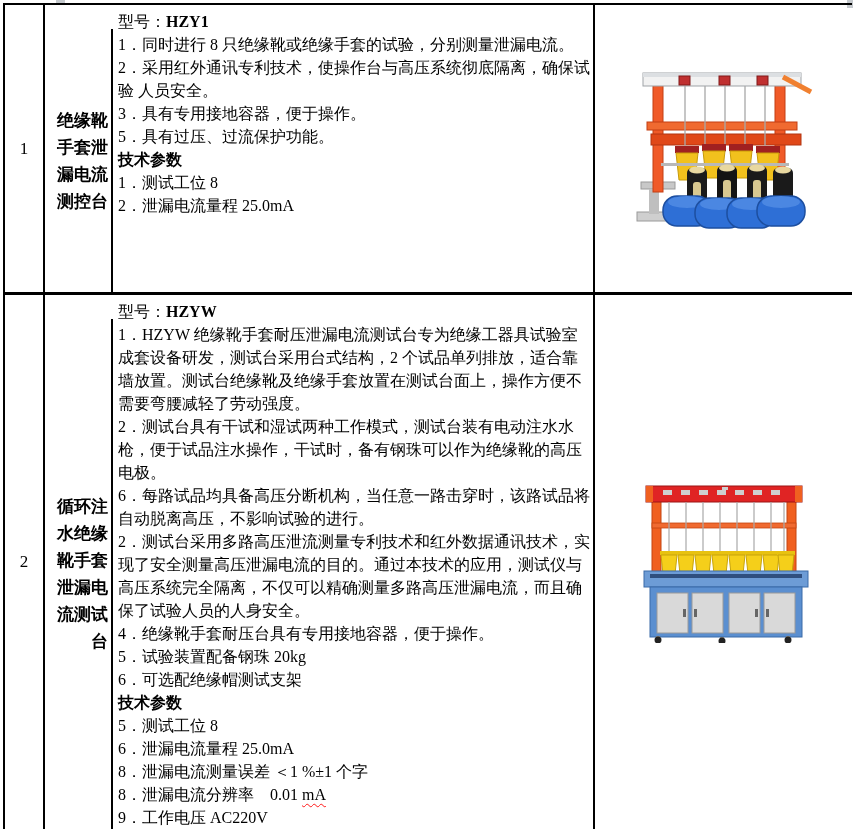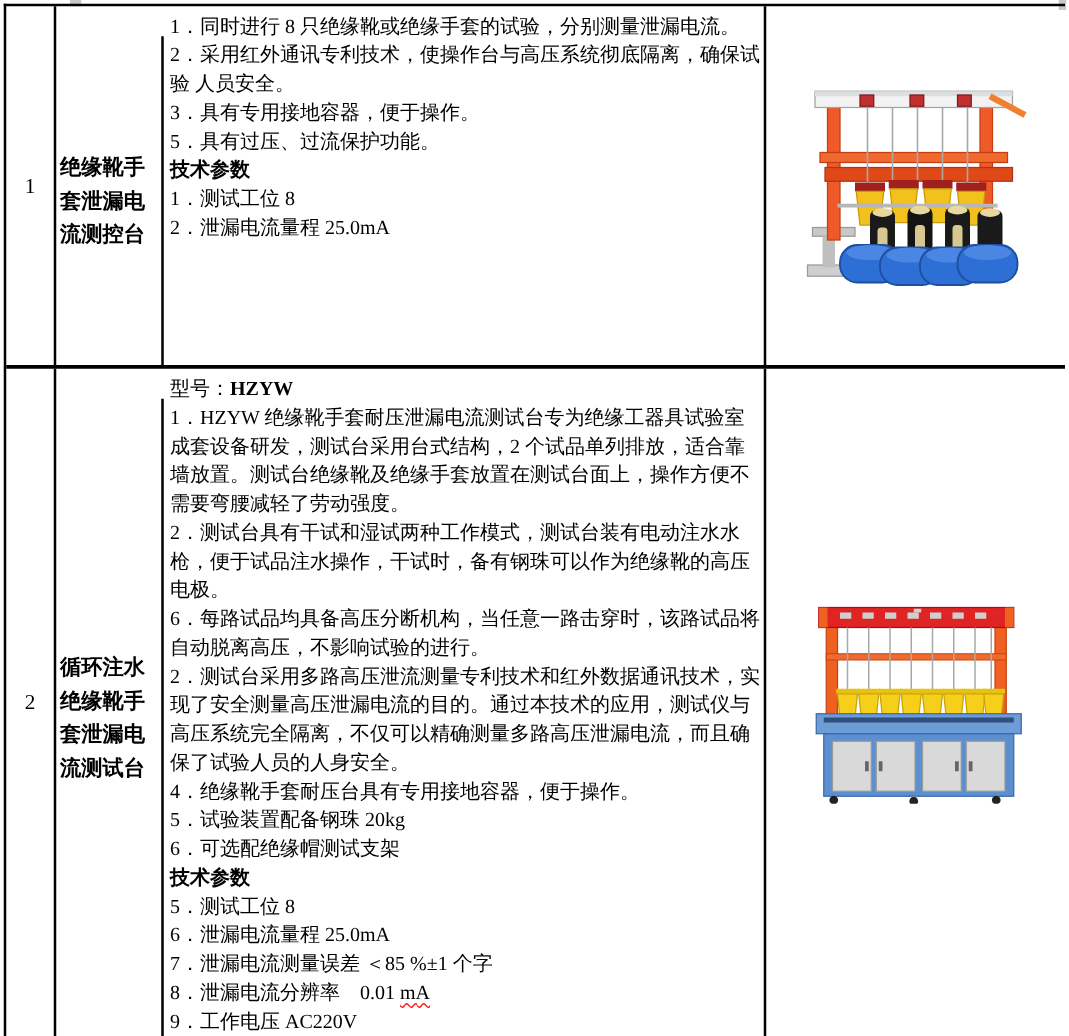--- a/index.html
+++ b/index.html
@@ -14,22 +14,22 @@
   }
   .trow{display:flex;flex-direction:row;box-sizing:border-box;}
   .trow.r1{height:310px;border-bottom:3px solid #000;}
   .trow.r2{flex:1;}
   .cell{box-sizing:border-box;border-right:2px solid #000;overflow:hidden;}
   .c-num{
     width:40px;display:flex;align-items:center;justify-content:center;
     font-size:17px;
   }
   .c-name{
-    width:86px;display:flex;align-items:center;justify-content:center;
-    text-align:left;font-weight:bold;font-size:17px;line-height:27px;
+    width:68px;display:flex;align-items:center;justify-content:center;
+    text-align:right;font-weight:bold;font-size:17px;line-height:27px;
     padding:0 3px;word-break:break-all;margin-top:24px;
   }
   .c-desc{
     width:482px;padding:5px 2px 0 5px;font-size:16px;line-height:23px;
   }
   .c-desc .line{white-space:pre-wrap;word-break:break-all;}
   .c-desc .b{font-weight:bold;}
   .c-desc .sq{
     text-decoration:underline;
     text-decoration-style:wavy;
@@ -49,20 +49,21 @@
 <body>
 
 <div id="stage">
   <div class="artifact art1"></div>
   <div class="artifact art2"></div>
   <div class="doc">
   <div class="trow r1">
     <div class="cell c-num">1</div>
     <div class="cell c-name">绝缘靴手套泄漏电流测控台</div>
     <div class="cell c-desc">
+          <div class="line"><span>型号：</span><span class="b">HZY1</span></div>
           <div class="line"><span>1．同时进行 8 只绝缘靴或绝缘手套的试验，分别测量泄漏电流。</span></div>
           <div class="line"><span>2．采用红外通讯专利技术，使操作台与高压系统彻底隔离，确保试验 人员安全。</span></div>
           <div class="line"><span>3．具有专用接地容器，便于操作。</span></div>
           <div class="line"><span>5．具有过压、过流保护功能。</span></div>
           <div class="line"><span class="b">技术参数</span></div>
           <div class="line"><span>1．测试工位 8</span></div>
           <div class="line"><span>2．泄漏电流量程 25.0mA</span></div>
         </div>
     <div class="cell c-img">
   <svg width="178" height="170" viewBox="0 0 178 170" role="img">
@@ -171,21 +172,21 @@
           <div class="line"><span>1．HZYW 绝缘靴手套耐压泄漏电流测试台专为绝缘工器具试验室成套设备研发，测试台采用台式结构，2 个试品单列排放，适合靠墙放置。测试台绝缘靴及绝缘手套放置在测试台面上，操作方便不需要弯腰减轻了劳动强度。</span></div>
           <div class="line"><span>2．测试台具有干试和湿试两种工作模式，测试台装有电动注水水枪，便于试品注水操作，干试时，备有钢珠可以作为绝缘靴的高压电极。</span></div>
           <div class="line"><span>6．每路试品均具备高压分断机构，当任意一路击穿时，该路试品将自动脱离高压，不影响试验的进行。</span></div>
           <div class="line"><span>2．测试台采用多路高压泄流测量专利技术和红外数据通讯技术，实现了安全测量高压泄漏电流的目的。通过本技术的应用，测试仪与高压系统完全隔离，不仅可以精确测量多路高压泄漏电流，而且确保了试验人员的人身安全。</span></div>
           <div class="line"><span>4．绝缘靴手套耐压台具有专用接地容器，便于操作。</span></div>
           <div class="line"><span>5．试验装置配备钢珠 20kg</span></div>
           <div class="line"><span>6．可选配绝缘帽测试支架</span></div>
           <div class="line"><span class="b">技术参数</span></div>
           <div class="line"><span>5．测试工位 8</span></div>
           <div class="line"><span>6．泄漏电流量程 25.0mA</span></div>
-          <div class="line"><span>7．泄漏电流测量误差 ＜85 %±1 个字</span></div>
+          <div class="line"><span>8．泄漏电流测量误差 ＜1 %±1 个字</span></div>
           <div class="line"><span>8．泄漏电流分辨率    0.01 </span><span class="sq">mA</span></div>
           <div class="line"><span>9．工作电压 AC220V</span></div>
         </div>
     <div class="cell c-img">
   <svg width="176" height="162" viewBox="0 0 176 162" role="img">
 
     <g>
       <rect x="16" y="20" width="9" height="78" fill="#f06020" stroke="#c44510" stroke-width="1"></rect>
       <rect x="151" y="20" width="9" height="78" fill="#f06020" stroke="#c44510" stroke-width="1"></rect>
       <rect x="16" y="42" width="144" height="5" fill="#f06a30" stroke="#c44510" stroke-width="0.8"></rect>

